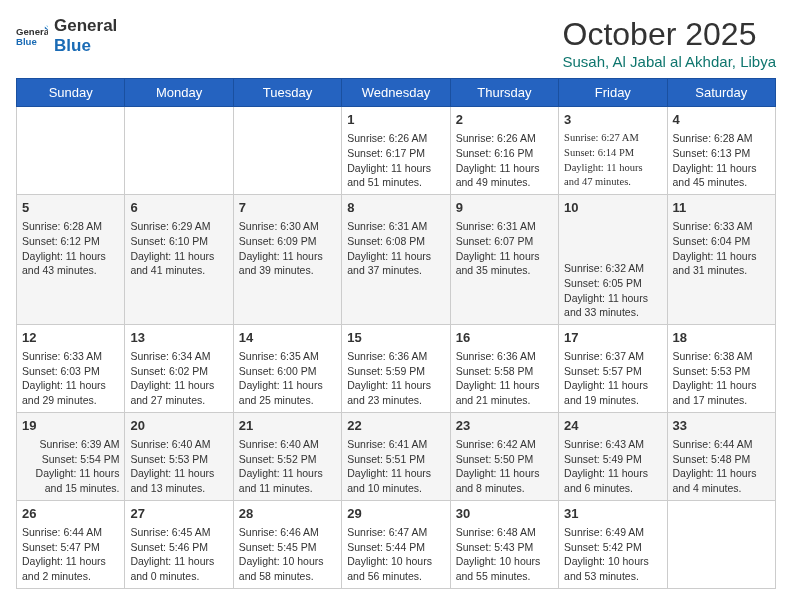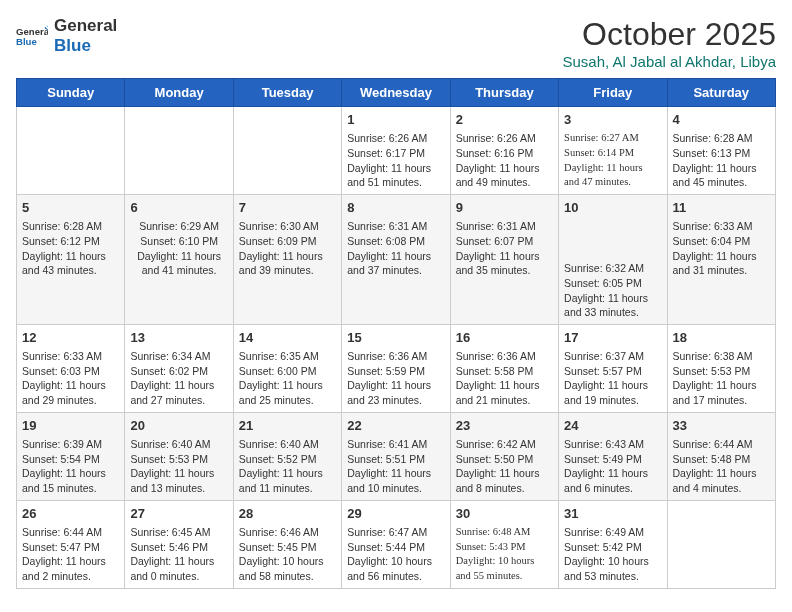--- a/index.html
+++ b/index.html
@@ -15,21 +15,21 @@
       justify-content: space-between;
       align-items: flex-start;
       margin-bottom: 8px;
     }
     .logo {
       display: flex;
       align-items: center;
       gap: 4px;
     }
     .title-block {
-      text-align: right;
+      text-align: left;
     }
     .month-title {
       font-size: 32px;
       font-weight: 300;
       color: #333;
     }
     .subtitle {
       font-size: 15px;
       color: #0f766e;
     }
@@ -37,21 +37,21 @@
       width: 100%;
       border-collapse: collapse;
       font-size: 11px;
     }
     thead tr th {
       background-color: #2563c0;
       color: #fff;
       text-align: center;
       padding: 6px 4px;
       font-size: 13px;
-      font-weight: 700;
+      font-weight: 400;
       border: 1px solid #1a50a0;
     }
     tbody tr td {
       border: 1px solid #ccc;
       vertical-align: top;
       padding: 4px 5px;
       height: 76px;
       width: 108px;
       color: #333;
       line-height: 1.4;
@@ -147,21 +147,21 @@
       <tr>
         <td>
           <span class="day-number">5</span>
           <div class="day-info" style="white-space: pre-line;">Sunrise: 6:28 AM
 Sunset: 6:12 PM
 Daylight: 11 hours
 and 43 minutes.</div>
         </td>
         <td>
           <span class="day-number">6</span>
-          <div class="day-info" style="white-space: pre-line; text-align: center;">Sunrise: 6:29 AM
+          <div class="day-info" style="white-space: pre-line;">Sunrise: 6:29 AM
 Sunset: 6:10 PM
 Daylight: 11 hours
 and 41 minutes.</div>
         </td>
         <td>
           <span class="day-number">7</span>
           <div class="day-info" style="white-space: pre-line;">Sunrise: 6:30 AM
 Sunset: 6:09 PM
 Daylight: 11 hours
 and 39 minutes.</div>
@@ -242,21 +242,21 @@
           <span class="day-number">18</span>
           <div class="day-info" style="white-space: pre-line;">Sunrise: 6:38 AM
 Sunset: 5:53 PM
 Daylight: 11 hours
 and 17 minutes.</div>
         </td>
       </tr>
       <tr>
         <td>
           <span class="day-number">19</span>
-          <div class="day-info" style="white-space: pre-line;">Sunrise: 6:39 AM
+          <div class="day-info" style="white-space: pre-line; text-align: right;">Sunrise: 6:39 AM
 Sunset: 5:54 PM
 Daylight: 11 hours
 and 15 minutes.</div>
         </td>
         <td>
           <span class="day-number">20</span>
           <div class="day-info" style="white-space: pre-line;">Sunrise: 6:40 AM
 Sunset: 5:53 PM
 Daylight: 11 hours
 and 13 minutes.</div>
@@ -321,21 +321,21 @@
         </td>
         <td>
           <span class="day-number">29</span>
           <div class="day-info" style="white-space: pre-line;">Sunrise: 6:47 AM
 Sunset: 5:44 PM
 Daylight: 10 hours
 and 56 minutes.</div>
         </td>
         <td>
           <span class="day-number">30</span>
-          <div class="day-info" style="white-space: pre-line; font-family: Liberation Serif, serif;">Sunrise: 6:48 AM
+          <div class="day-info" style="white-space: pre-line;">Sunrise: 6:48 AM
 Sunset: 5:43 PM
 Daylight: 10 hours
 and 55 minutes.</div>
         </td>
         <td>
           <span class="day-number">31</span>
           <div class="day-info" style="white-space: pre-line;">Sunrise: 6:49 AM
 Sunset: 5:42 PM
 Daylight: 10 hours
 and 53 minutes.</div>

